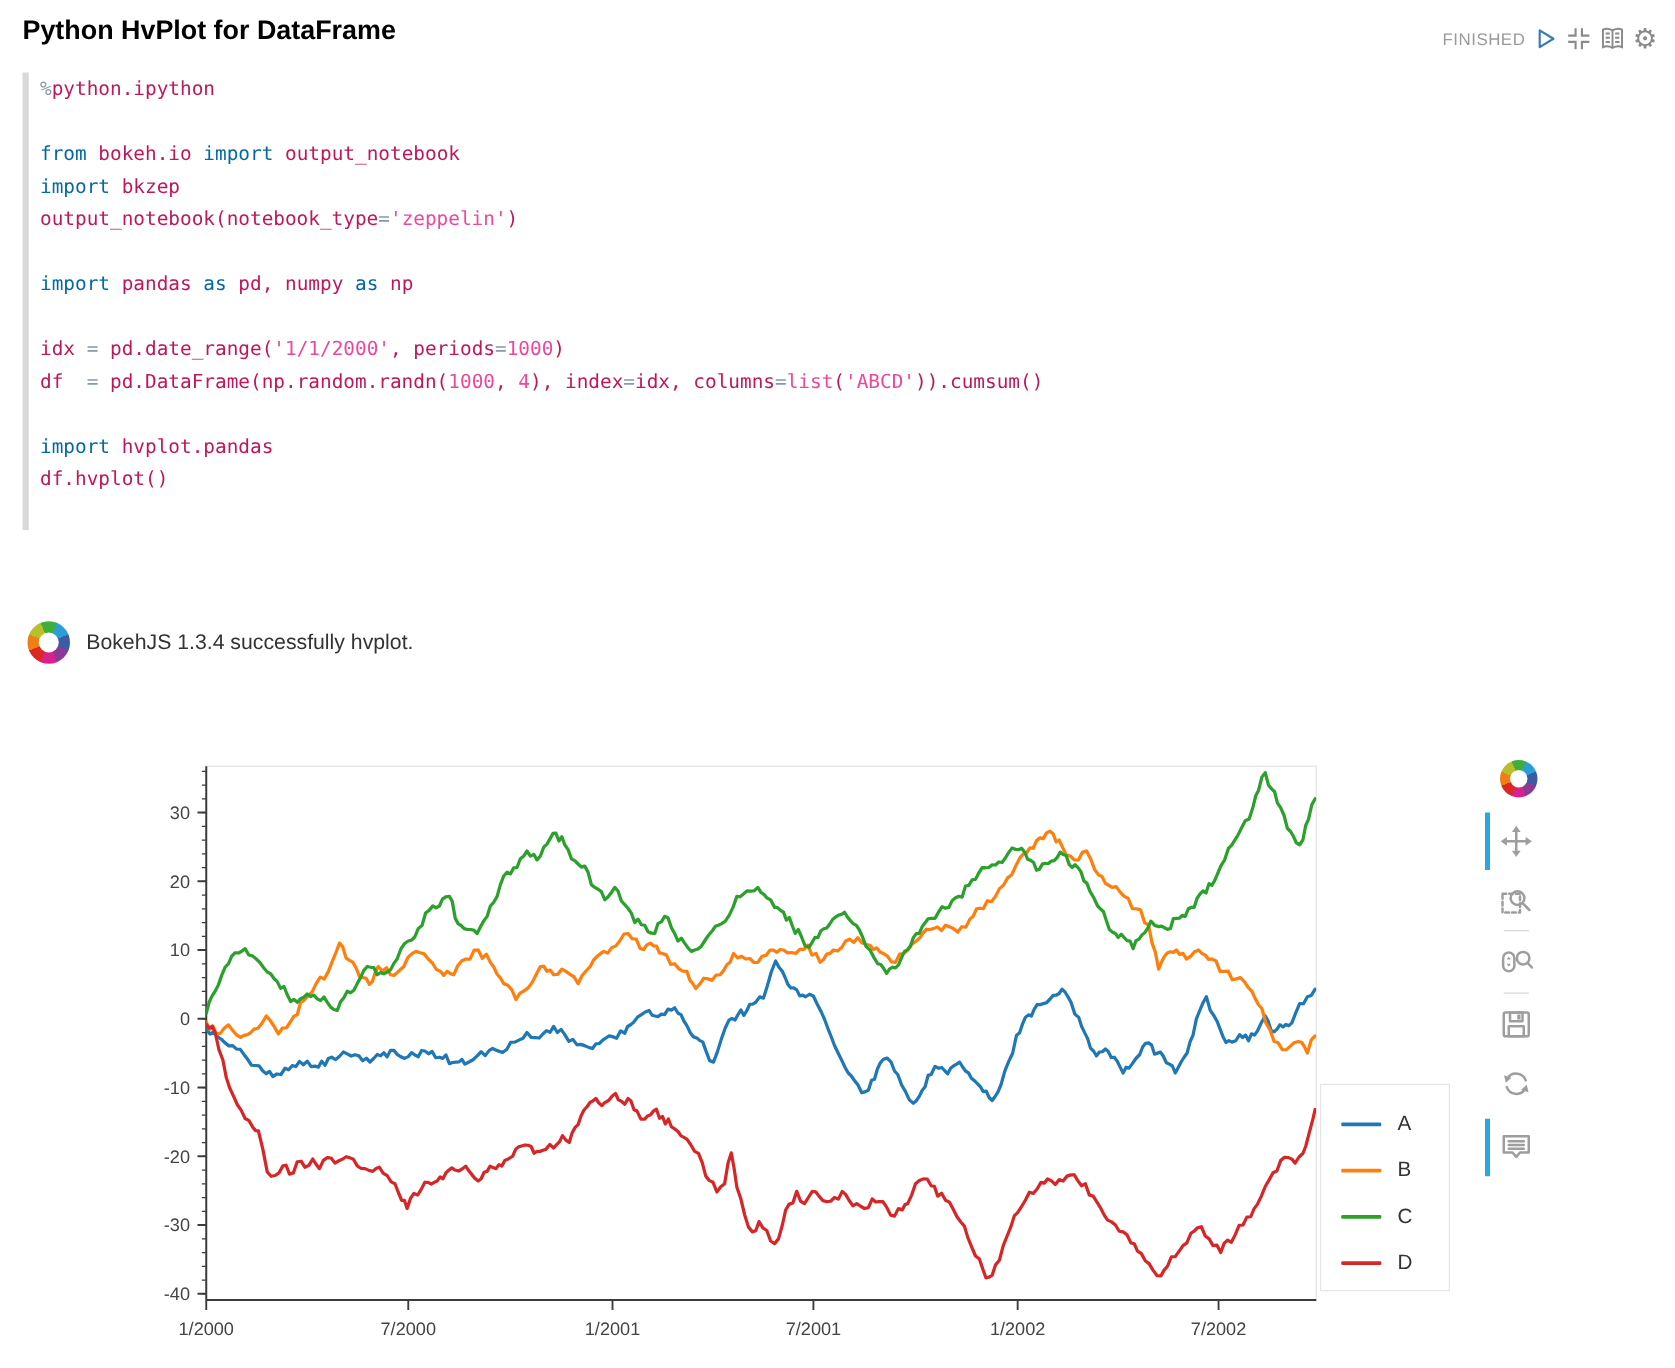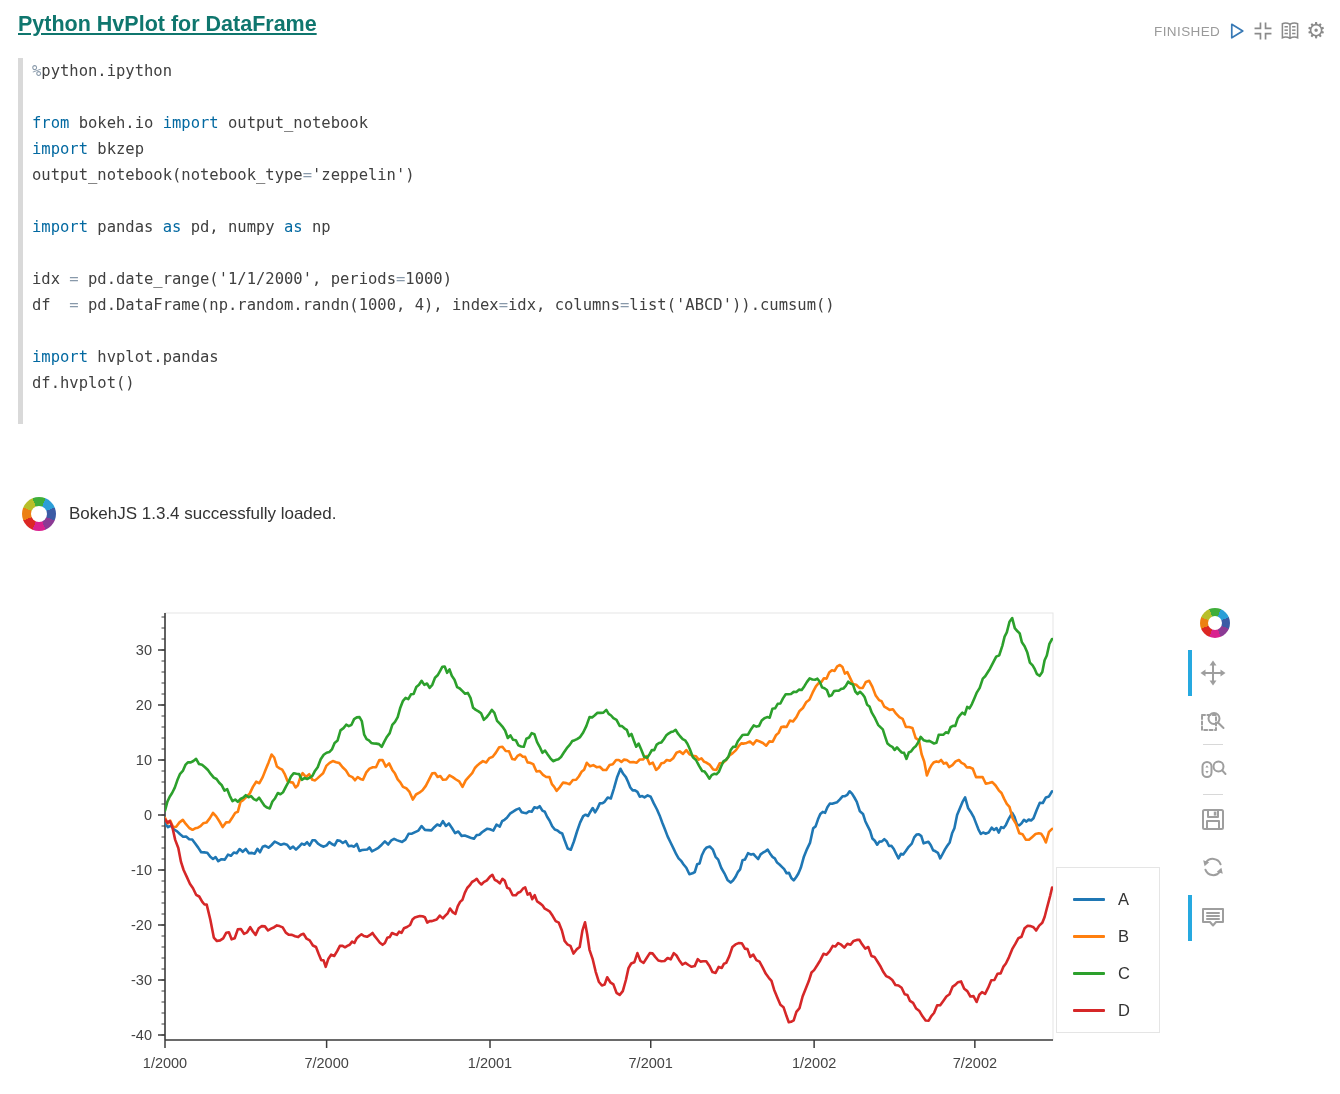--- a/index.html
+++ b/index.html
@@ -1,33 +1,33 @@
 <!DOCTYPE html>
 <html><head>
 <meta charset="utf-8">
 <style>
   html,body{margin:0;padding:0;background:#fff;}
   .page{position:relative;width:1340px;height:1094px;background:#fff;overflow:hidden;
         font-family:"Liberation Sans",sans-serif;color:#333;}
   
-  .hdr-title{position:absolute;left:18px;top:12px;font-size:21.5px;font-weight:bold;color:#0f766e;text-decoration:underline;}
+  .hdr-title{position:absolute;left:18px;top:12px;font-size:21.5px;font-weight:bold;color:#000000;}
   .hdr-status{position:absolute;right:14px;top:20px;display:flex;align-items:center;gap:5px;}
   .status-text{font-size:13.5px;color:#9a9a9a;letter-spacing:.4px;}
   .hicon{width:22px;height:22px;display:inline-block;}
   .gear-glyph{font-size:22px;color:#8a8a8a;line-height:22px;}
   
   .code-block{position:absolute;left:18px;top:56px;width:1180px;}
   .code-gutter{position:absolute;left:0;top:2px;bottom:0;width:5px;background:#d9d9d9;}
   .code-pre{margin:0 0 0 14px;padding:2px 0 28px 0;font-family:"DejaVu Sans Mono",monospace;
             font-size:15.5px;line-height:26px;color:#1a1a1a;white-space:pre;}
   .code-line{min-height:26px;}
   .tok-kw{color:#0369a1;}
-  .tok-str,.tok-num,.tok-blt{color:#404040;}
+  .tok-str,.tok-num,.tok-blt{color:#ec4899;}
   .tok-op{color:#8899aa;}
-  .tok-pl{color:#404040;}
+  .tok-pl{color:#be185d;}
   
   .bokeh-msg{position:absolute;left:22px;top:497px;display:flex;align-items:center;gap:13px;}
   .msg-text{font-size:17px;color:#333;}
   
   .bokeh-logo{position:relative;border-radius:50%;
     background:conic-gradient(from -22.5deg,
       #3fae3a 0 45deg,#2b9ed8 45deg 90deg,#3b5ba5 90deg 135deg,#8b3a94 135deg 180deg,
       #d9218e 180deg 225deg,#dc2724 225deg 270deg,#ec8013 270deg 315deg,#b8bf2a 315deg 360deg);}
   .bokeh-logo::after{content:"";position:absolute;left:26%;top:26%;width:48%;height:48%;
       background:#fff;border-radius:50%;}
@@ -82,21 +82,21 @@
     <span class="gear-glyph">⚙</span>
   </div>
 
   <div class="code-block">
     <div class="code-gutter"></div>
     <pre class="code-pre" id="code-pre"><div class="code-line"><span class="tok-op">%</span><span class="tok-pl">python.ipython</span></div><div class="code-line">&nbsp;</div><div class="code-line"><span class="tok-kw">from</span><span class="tok-pl"> bokeh.io </span><span class="tok-kw">import</span><span class="tok-pl"> output_notebook</span></div><div class="code-line"><span class="tok-kw">import</span><span class="tok-pl"> bkzep</span></div><div class="code-line"><span class="tok-pl">output_notebook(notebook_type</span><span class="tok-op">=</span><span class="tok-str">'zeppelin'</span><span class="tok-pl">)</span></div><div class="code-line">&nbsp;</div><div class="code-line"><span class="tok-kw">import</span><span class="tok-pl"> pandas </span><span class="tok-kw">as</span><span class="tok-pl"> pd, numpy </span><span class="tok-kw">as</span><span class="tok-pl"> np</span></div><div class="code-line">&nbsp;</div><div class="code-line"><span class="tok-pl">idx </span><span class="tok-op">=</span><span class="tok-pl"> pd.date_range(</span><span class="tok-str">'1/1/2000'</span><span class="tok-pl">, periods</span><span class="tok-op">=</span><span class="tok-num">1000</span><span class="tok-pl">)</span></div><div class="code-line"><span class="tok-pl">df  </span><span class="tok-op">=</span><span class="tok-pl"> pd.DataFrame(np.random.randn(</span><span class="tok-num">1000</span><span class="tok-pl">, </span><span class="tok-num">4</span><span class="tok-pl">), index</span><span class="tok-op">=</span><span class="tok-pl">idx, columns</span><span class="tok-op">=</span><span class="tok-blt">list</span><span class="tok-pl">(</span><span class="tok-str">'ABCD'</span><span class="tok-pl">)).cumsum()</span></div><div class="code-line">&nbsp;</div><div class="code-line"><span class="tok-kw">import</span><span class="tok-pl"> hvplot.pandas</span></div><div class="code-line"><span class="tok-pl">df.hvplot()</span></div></pre>
   </div>
 
   <div class="bokeh-msg">
     <div class="bokeh-logo logo-34"></div>
-    <span class="msg-text">BokehJS 1.3.4 successfully loaded.</span>
+    <span class="msg-text">BokehJS 1.3.4 successfully hvplot.</span>
   </div>
 
   <div class="chart-wrap">
     <svg id="plot-svg" width="1105" height="496">
         <defs>
           <clipPath id="plotclip">
             <rect x="47" y="15" width="888" height="427"></rect>
           </clipPath>
         </defs>
         <rect x="47" y="15" width="888" height="427" fill="none" stroke="#e5e5e5" stroke-width="1"></rect>

